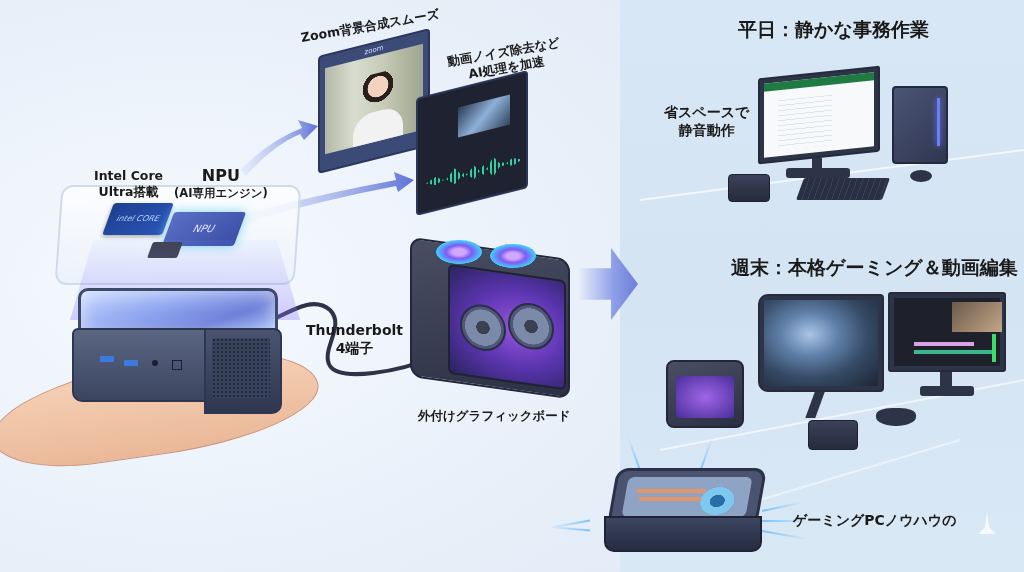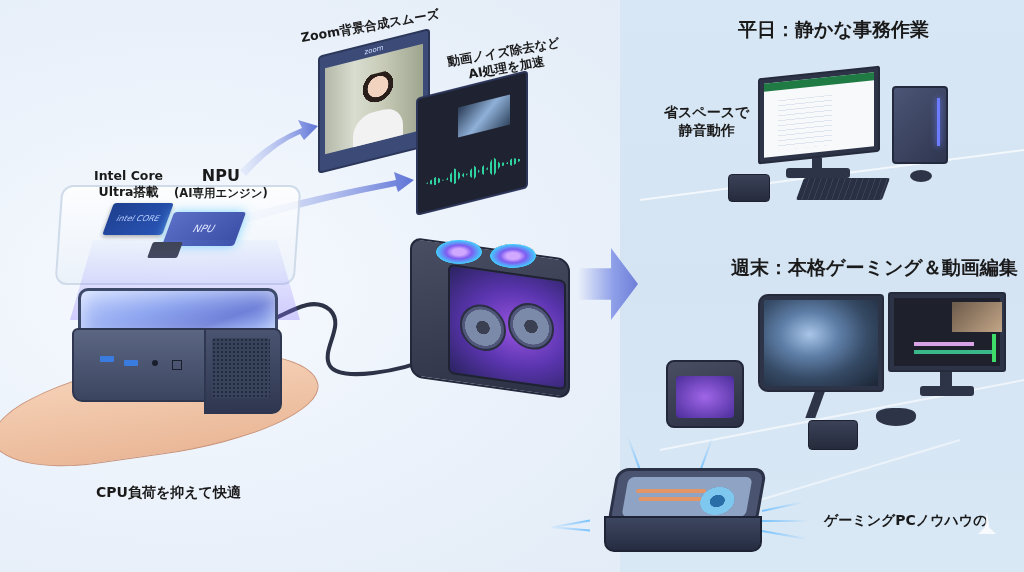--- a/index.html
+++ b/index.html
@@ -244,48 +244,52 @@
   <div class="nuc-top"></div>
   <div class="nuc-front">
     <div class="port" style="left:26px; top:26px;"></div>
     <div class="port" style="left:50px; top:30px;"></div>
     <div class="abs" style="left:78px; top:30px; width:6px; height:6px; border-radius:50%; background:#1a1f2e;"></div>
     <div class="abs" style="left:98px; top:30px; width:10px; height:10px; border:1px solid #1a1f2e;"></div>
   </div>
   <div class="nuc-side"></div>
   <div class="nuc-grill"></div>
 
-  <div class="label lbl-md" style="left:96px; top:484px;">CPU負荷を抑えて快適</div>
 
   <div class="label lbl-sm" style="left:300px; top:18px; transform:rotate(-10deg);">Zoom背景合成スムーズ</div>
   <div class="zoom-win">
     <div class="zoom-bar">zoom</div>
     <div class="zoom-video">
       <div class="shirt"></div>
       <div class="person"></div>
     </div>
   </div>
   <div class="label lbl-sm" style="left:448px; top:44px; transform:rotate(-10deg);">
     <div>動画ノイズ除去など</div>
     <div>AI処理を加速</div>
   </div>
   <div class="edit-win">
     <div class="edit-preview"></div>
     <div class="wave"></div>
   </div>
 
+  <div class="label lbl-md" style="left:306px; top:322px;">
+    <div>Thunderbolt</div>
+    <div>4端子</div>
+  </div>
 
   <div class="egpu"></div>
   <div class="egpu-window">
     <div class="fan" style="left:10px; top:34px;"></div>
     <div class="fan" style="left:58px; top:26px;"></div>
   </div>
   <div class="fan-top" style="left:436px; top:240px;"></div>
   <div class="fan-top" style="left:490px; top:244px;"></div>
   <div class="label lbl-sm" style="left:418px; top:408px;">
+    <div>外付けグラフィックボード</div>
   </div>
 
   <div class="arrow-big"></div>
 
   <div class="label lbl-xl" style="left:738px; top:18px;">平日：静かな事務作業</div>
   <div class="label lbl-md" style="left:664px; top:104px;">
     <div>省スペースで</div>
     <div>静音動作</div>
   </div>
   <div class="monitor" style="left:758px; top:72px; width:122px; height:86px; transform:skewY(-6deg);">
@@ -332,17 +336,17 @@
     <div class="airflow" style="left:640px; top:470px; width:36px; transform:rotate(-110deg);"></div>
   </div>
   <div class="cool-nuc-top">
     <div class="cool-inner">
       <div class="heatpipe" style="left:10px; top:12px; width:70px;"></div>
       <div class="heatpipe" style="left:14px; top:20px; width:70px;"></div>
       <div class="cool-fan"></div>
     </div>
   </div>
   <div class="cool-front"></div>
-  <div class="label lbl-md" style="left:824px; top:512px; text-align:center;">
+  <div class="label lbl-md" style="left:793px; top:512px; text-align:center;">
     <div>ゲーミングPCノウハウの</div>
   </div>
   <div class="sparkle"></div>
 </div>
 
 </body></html>

